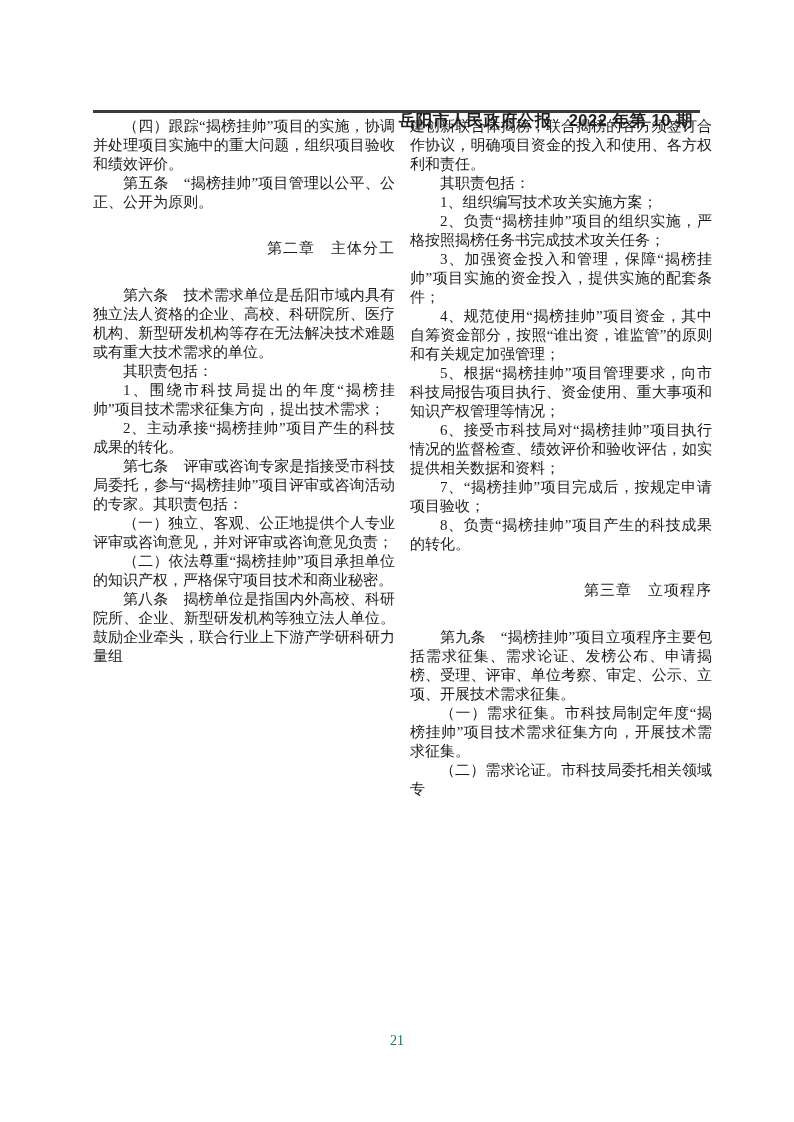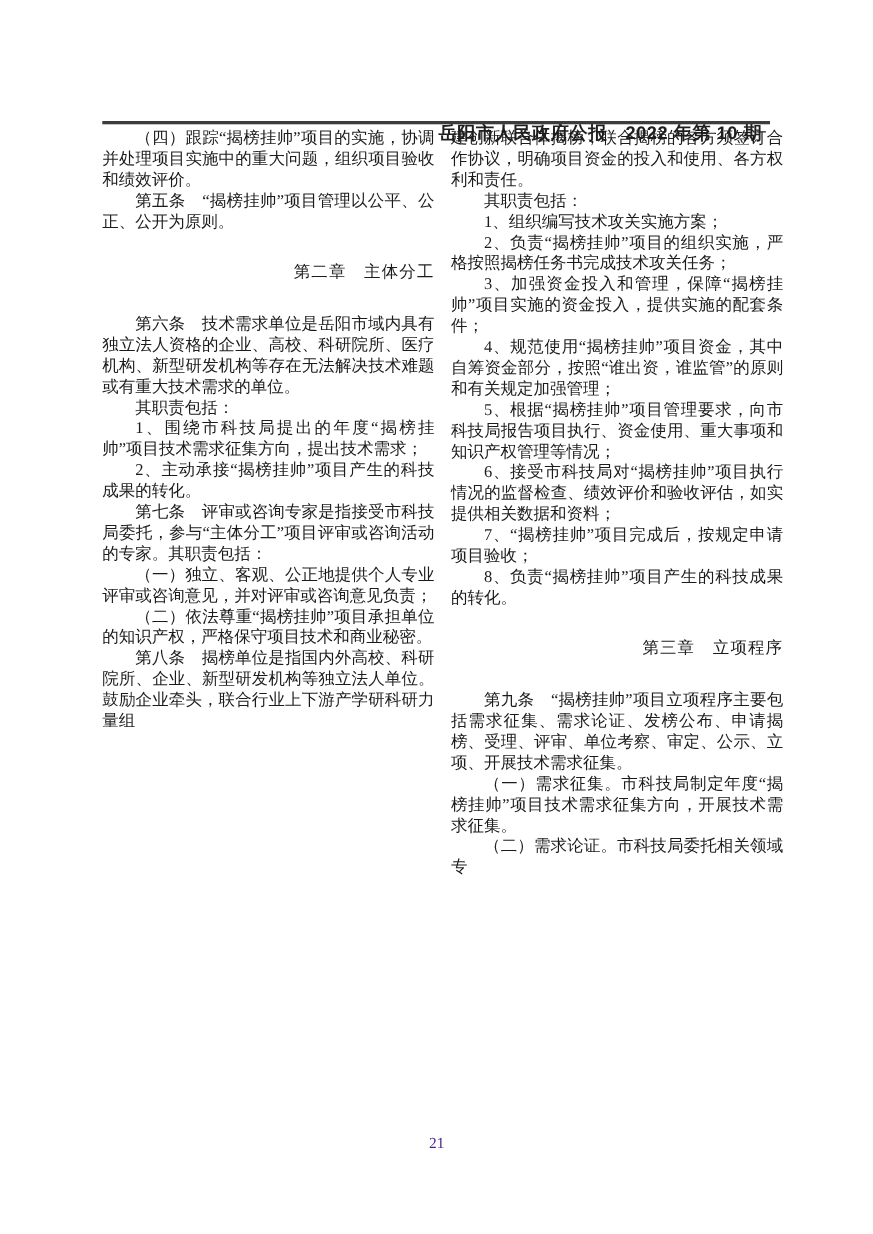--- a/index.html
+++ b/index.html
@@ -72,21 +72,21 @@
     margin: 27.4px 0;
     letter-spacing: 1px;
   }
   .page-number {
     position: absolute;
     top: 1033px;
     left: 0;
     width: 794px;
     text-align: center;
     font-size: 14px;
-    color: #4c1d95;
+    color: #15803d;
   }
 </style>
 </head>
 <body>
 
 <div class="page">
 
   <div class="header-line">岳阳市人民政府公报　2022 年第 10 期</div>
 
   <hr class="header-rule">
@@ -94,21 +94,21 @@
   <div class="content">
 
     <div class="col">
       <p class="para indent">（四）跟踪“揭榜挂帅”项目的实施，协调并处理项目实施中的重大问题，组织项目验收和绩效评价。</p>
       <p class="para indent">第五条　“揭榜挂帅”项目管理以公平、公正、公开为原则。</p>
       <p class="para chapter">第二章　主体分工</p>
       <p class="para indent">第六条　技术需求单位是岳阳市域内具有独立法人资格的企业、高校、科研院所、医疗机构、新型研发机构等存在无法解决技术难题或有重大技术需求的单位。</p>
       <p class="para indent">其职责包括：</p>
       <p class="para indent">1、围绕市科技局提出的年度“揭榜挂帅”项目技术需求征集方向，提出技术需求；</p>
       <p class="para indent">2、主动承接“揭榜挂帅”项目产生的科技成果的转化。</p>
-      <p class="para indent">第七条　评审或咨询专家是指接受市科技局委托，参与“主体分工”项目评审或咨询活动的专家。其职责包括：</p>
+      <p class="para indent">第七条　评审或咨询专家是指接受市科技局委托，参与“揭榜挂帅”项目评审或咨询活动的专家。其职责包括：</p>
       <p class="para indent">（一）独立、客观、公正地提供个人专业评审或咨询意见，并对评审或咨询意见负责；</p>
       <p class="para indent">（二）依法尊重“揭榜挂帅”项目承担单位的知识产权，严格保守项目技术和商业秘密。</p>
       <p class="para indent">第八条　揭榜单位是指国内外高校、科研院所、企业、新型研发机构等独立法人单位。鼓励企业牵头，联合行业上下游产学研科研力量组</p>
     </div>
 
     <div class="col">
       <p class="para cont">建创新联合体揭榜，联合揭榜的各方须签订合作协议，明确项目资金的投入和使用、各方权利和责任。</p>
       <p class="para indent">其职责包括：</p>
       <p class="para indent">1、组织编写技术攻关实施方案；</p>
       <p class="para indent">2、负责“揭榜挂帅”项目的组织实施，严格按照揭榜任务书完成技术攻关任务；</p>

